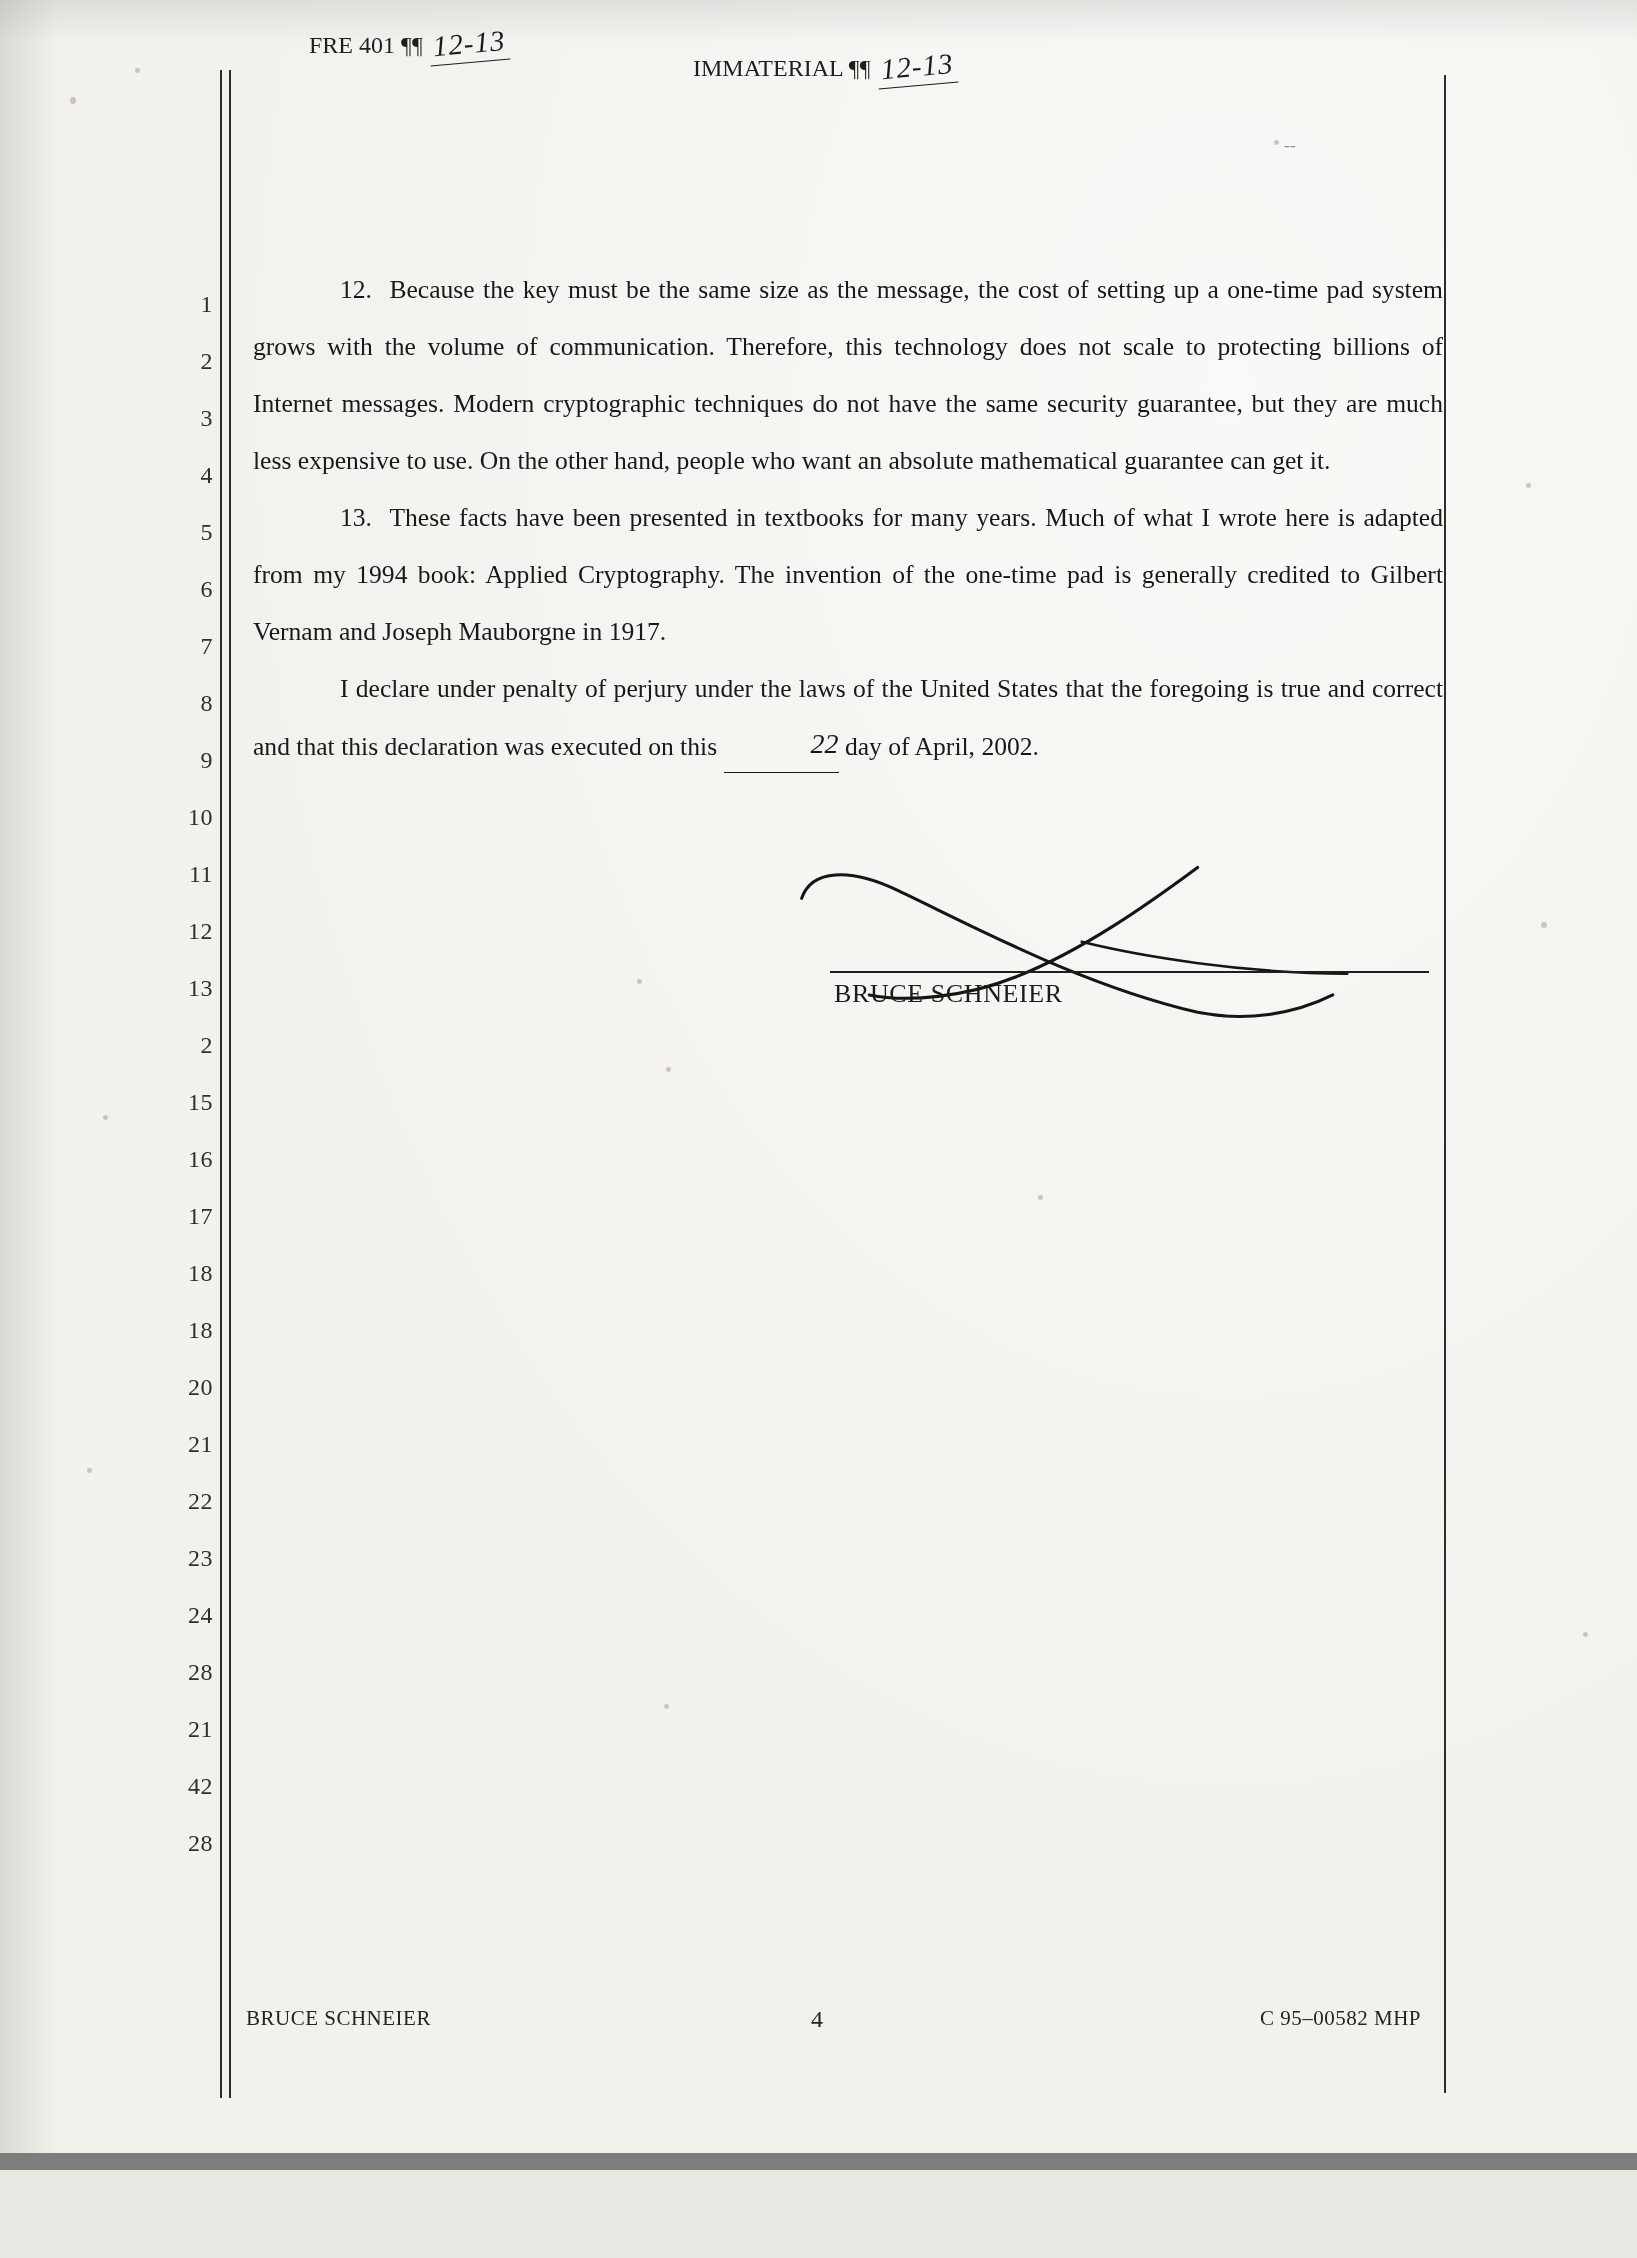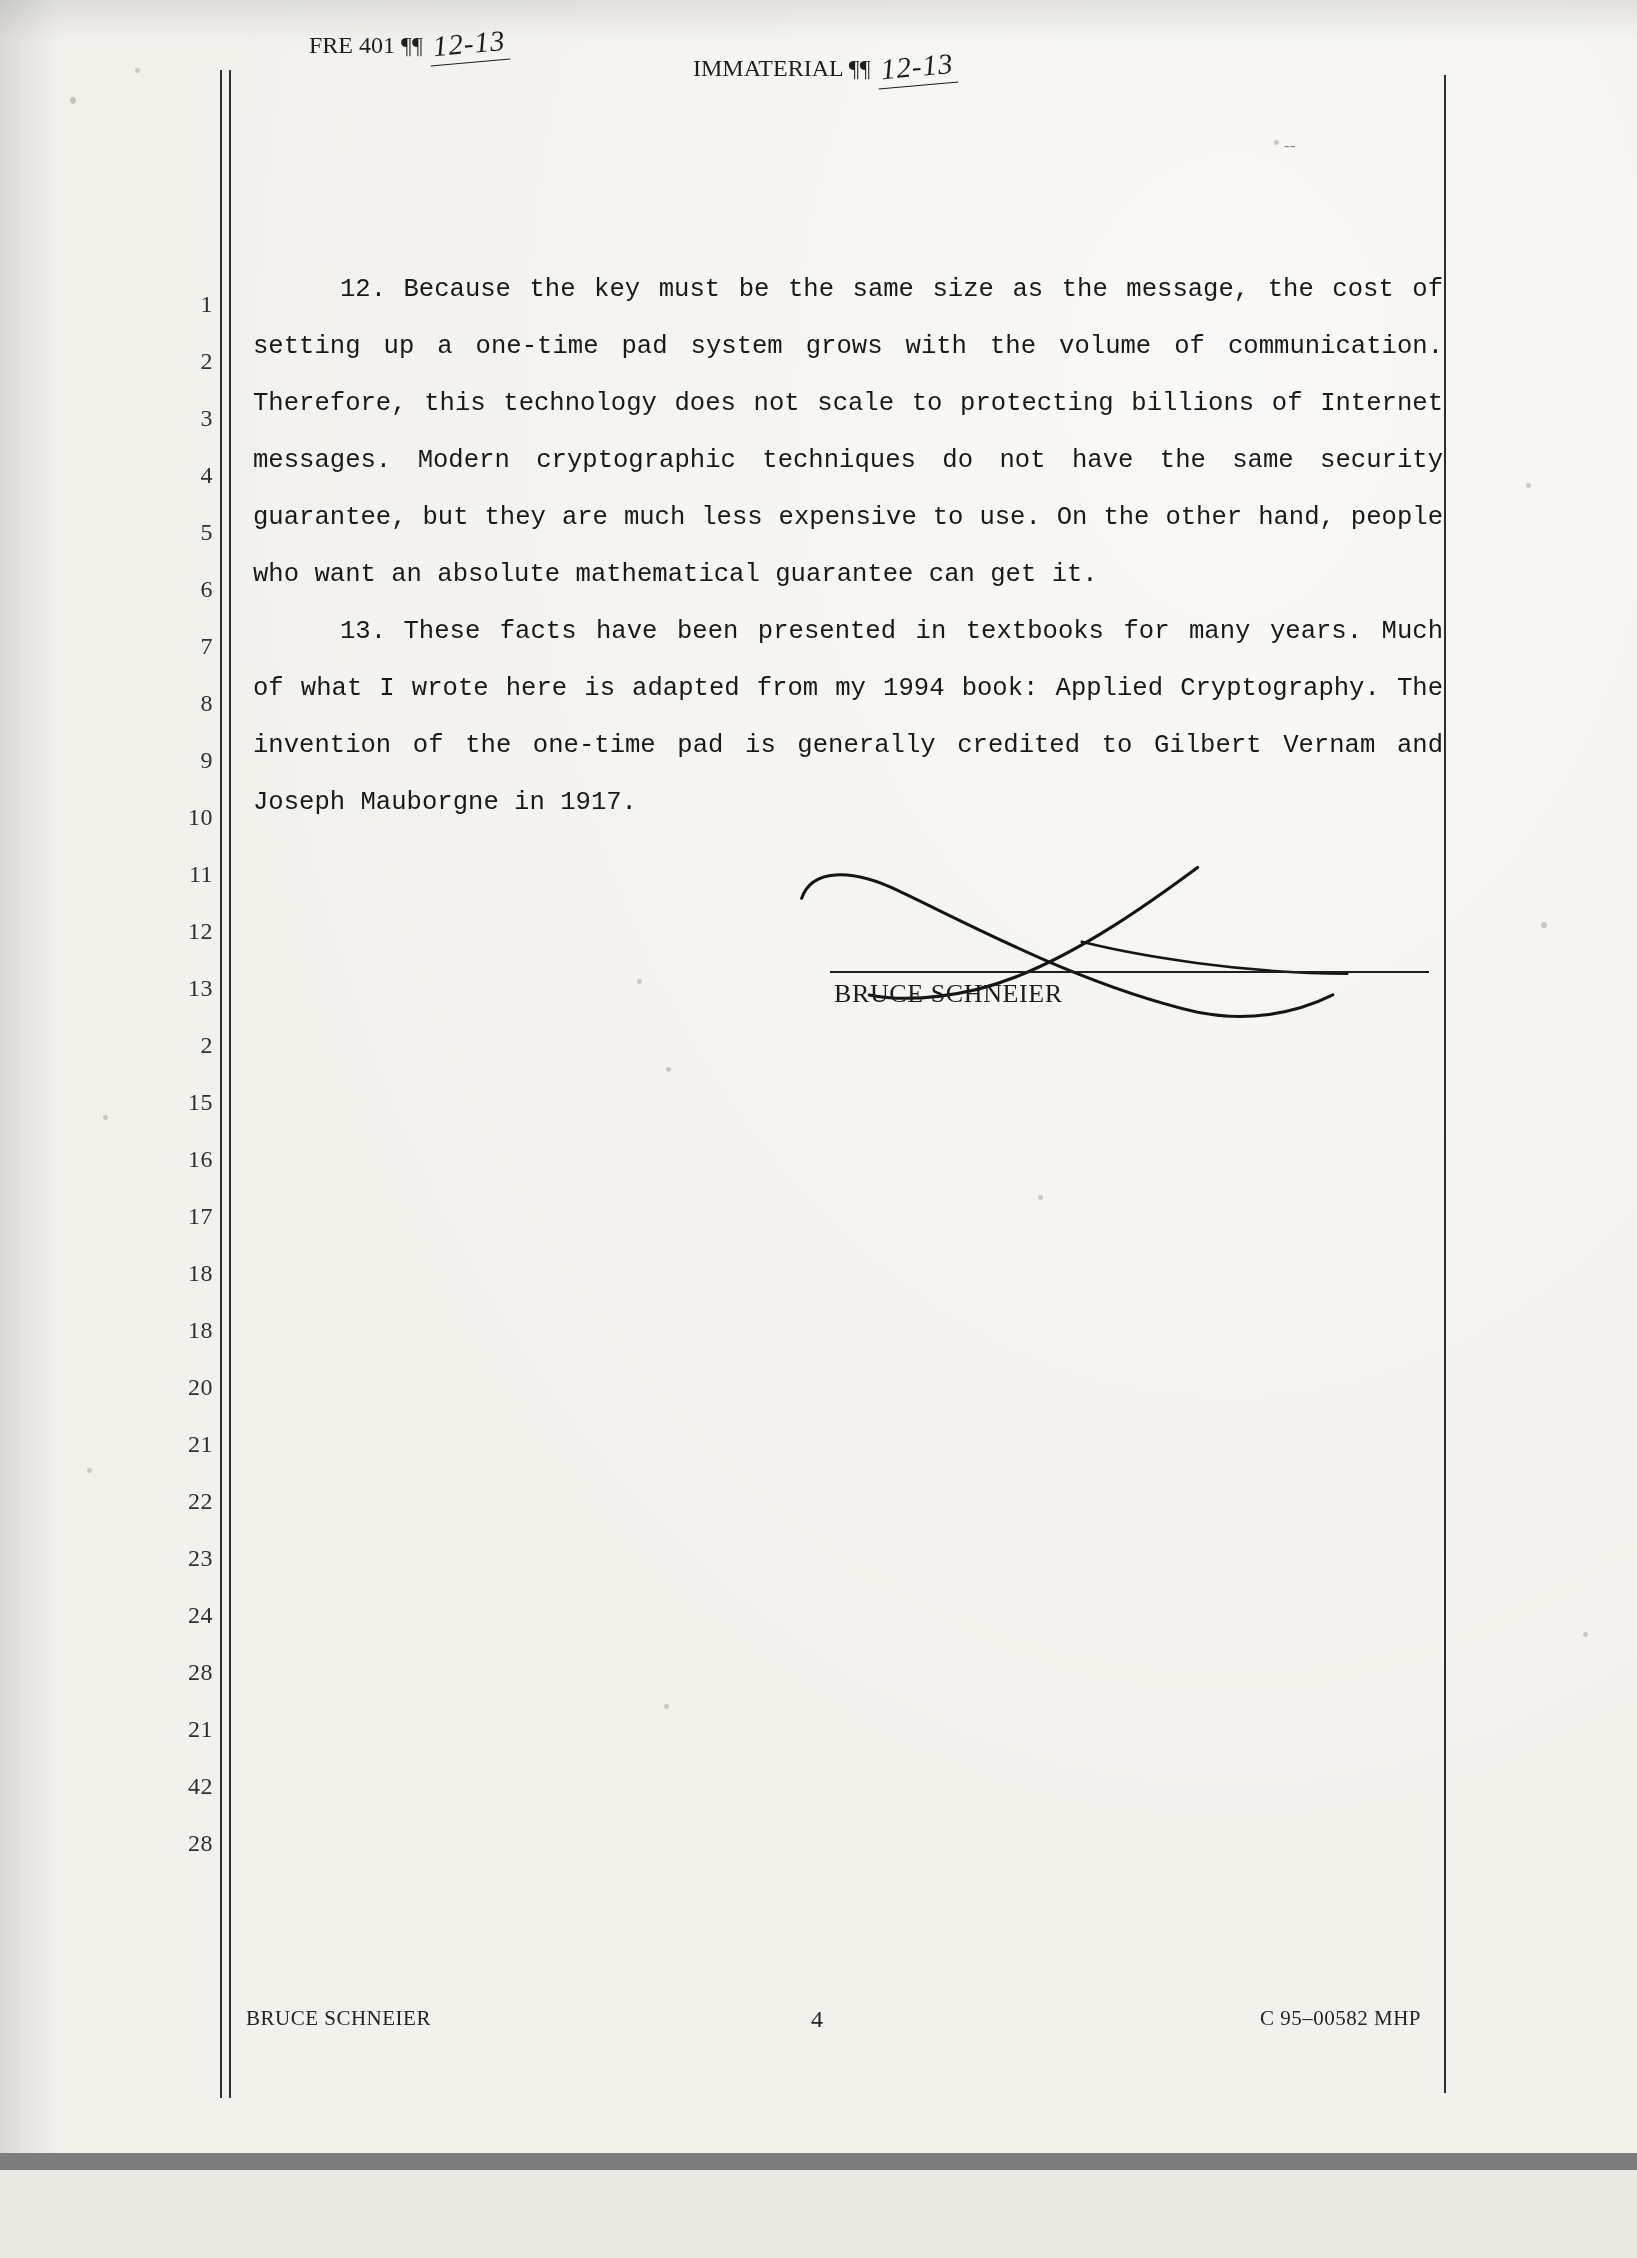--- a/index.html
+++ b/index.html
@@ -117,21 +117,20 @@
     color: #191919;
   }
   .body-text p {
     margin: 0;
     line-height: 57px;
     text-align: justify;
     text-justify: inter-word;
   }
   .body-text p.ind {
     text-indent: 87px;
-    font-family: Liberation Mono, monospace;
   }
   .num-lead { margin-right: 17.4px; }
 
   .blank-inline {
     display: inline-block;
     min-width: 64px;
     border-bottom: 1.9px solid #1b1b1b;
     text-align: center;
     font-style: italic;
     font-size: 28px;
@@ -232,20 +231,21 @@
     <div>24</div>
     <div>28</div>
     <div>21</div>
     <div>42</div>
     <div>28</div>
   </div>
 
   <div class="body-text">
     <p class="ind"><span class="num-lead">12.</span><span>Because the key must be the same size as the message, the cost of setting up a one-time pad system grows with the volume of communication.  Therefore, this technology does not scale to protecting billions of Internet messages.  Modern cryptographic techniques do not have the same security guarantee, but they are much less expensive to use.  On the other hand, people who want an absolute mathematical guarantee can get it.</span></p>
     <p class="ind"><span class="num-lead">13.</span><span>These facts have been presented in textbooks for many years.  Much of what I wrote here is adapted from my 1994 book: Applied Cryptography.  The invention of the one-time pad is generally credited to Gilbert Vernam and Joseph Mauborgne in 1917.</span></p>
+    <p class="ind"><span>I declare under penalty of perjury under the laws of the United States that the foregoing is true and correct and that this declaration was executed on this</span> <span class="blank-inline">22</span> <span>day of April, 2002.</span></p>
   </div>
 
   <svg class="scribble" viewBox="0 0 700 180">
     <path d="M10 50 C 20 20, 60 18, 110 42 C 190 80, 300 140, 420 168 C 470 178, 520 170, 560 150" fill="none" stroke="#151515" stroke-width="3.2" stroke-linecap="round"></path>
     <path d="M420 18 C 370 55, 300 105, 230 132 C 180 152, 120 158, 80 150" fill="none" stroke="#151515" stroke-width="3.2" stroke-linecap="round"></path>
     <path d="M300 95 C 360 110, 470 128, 575 128" fill="none" stroke="#151515" stroke-width="2.6" stroke-linecap="round"></path>
   </svg>
 
   <div class="sig-line"></div>
   <div class="sig-name">BRUCE SCHNEIER</div>

